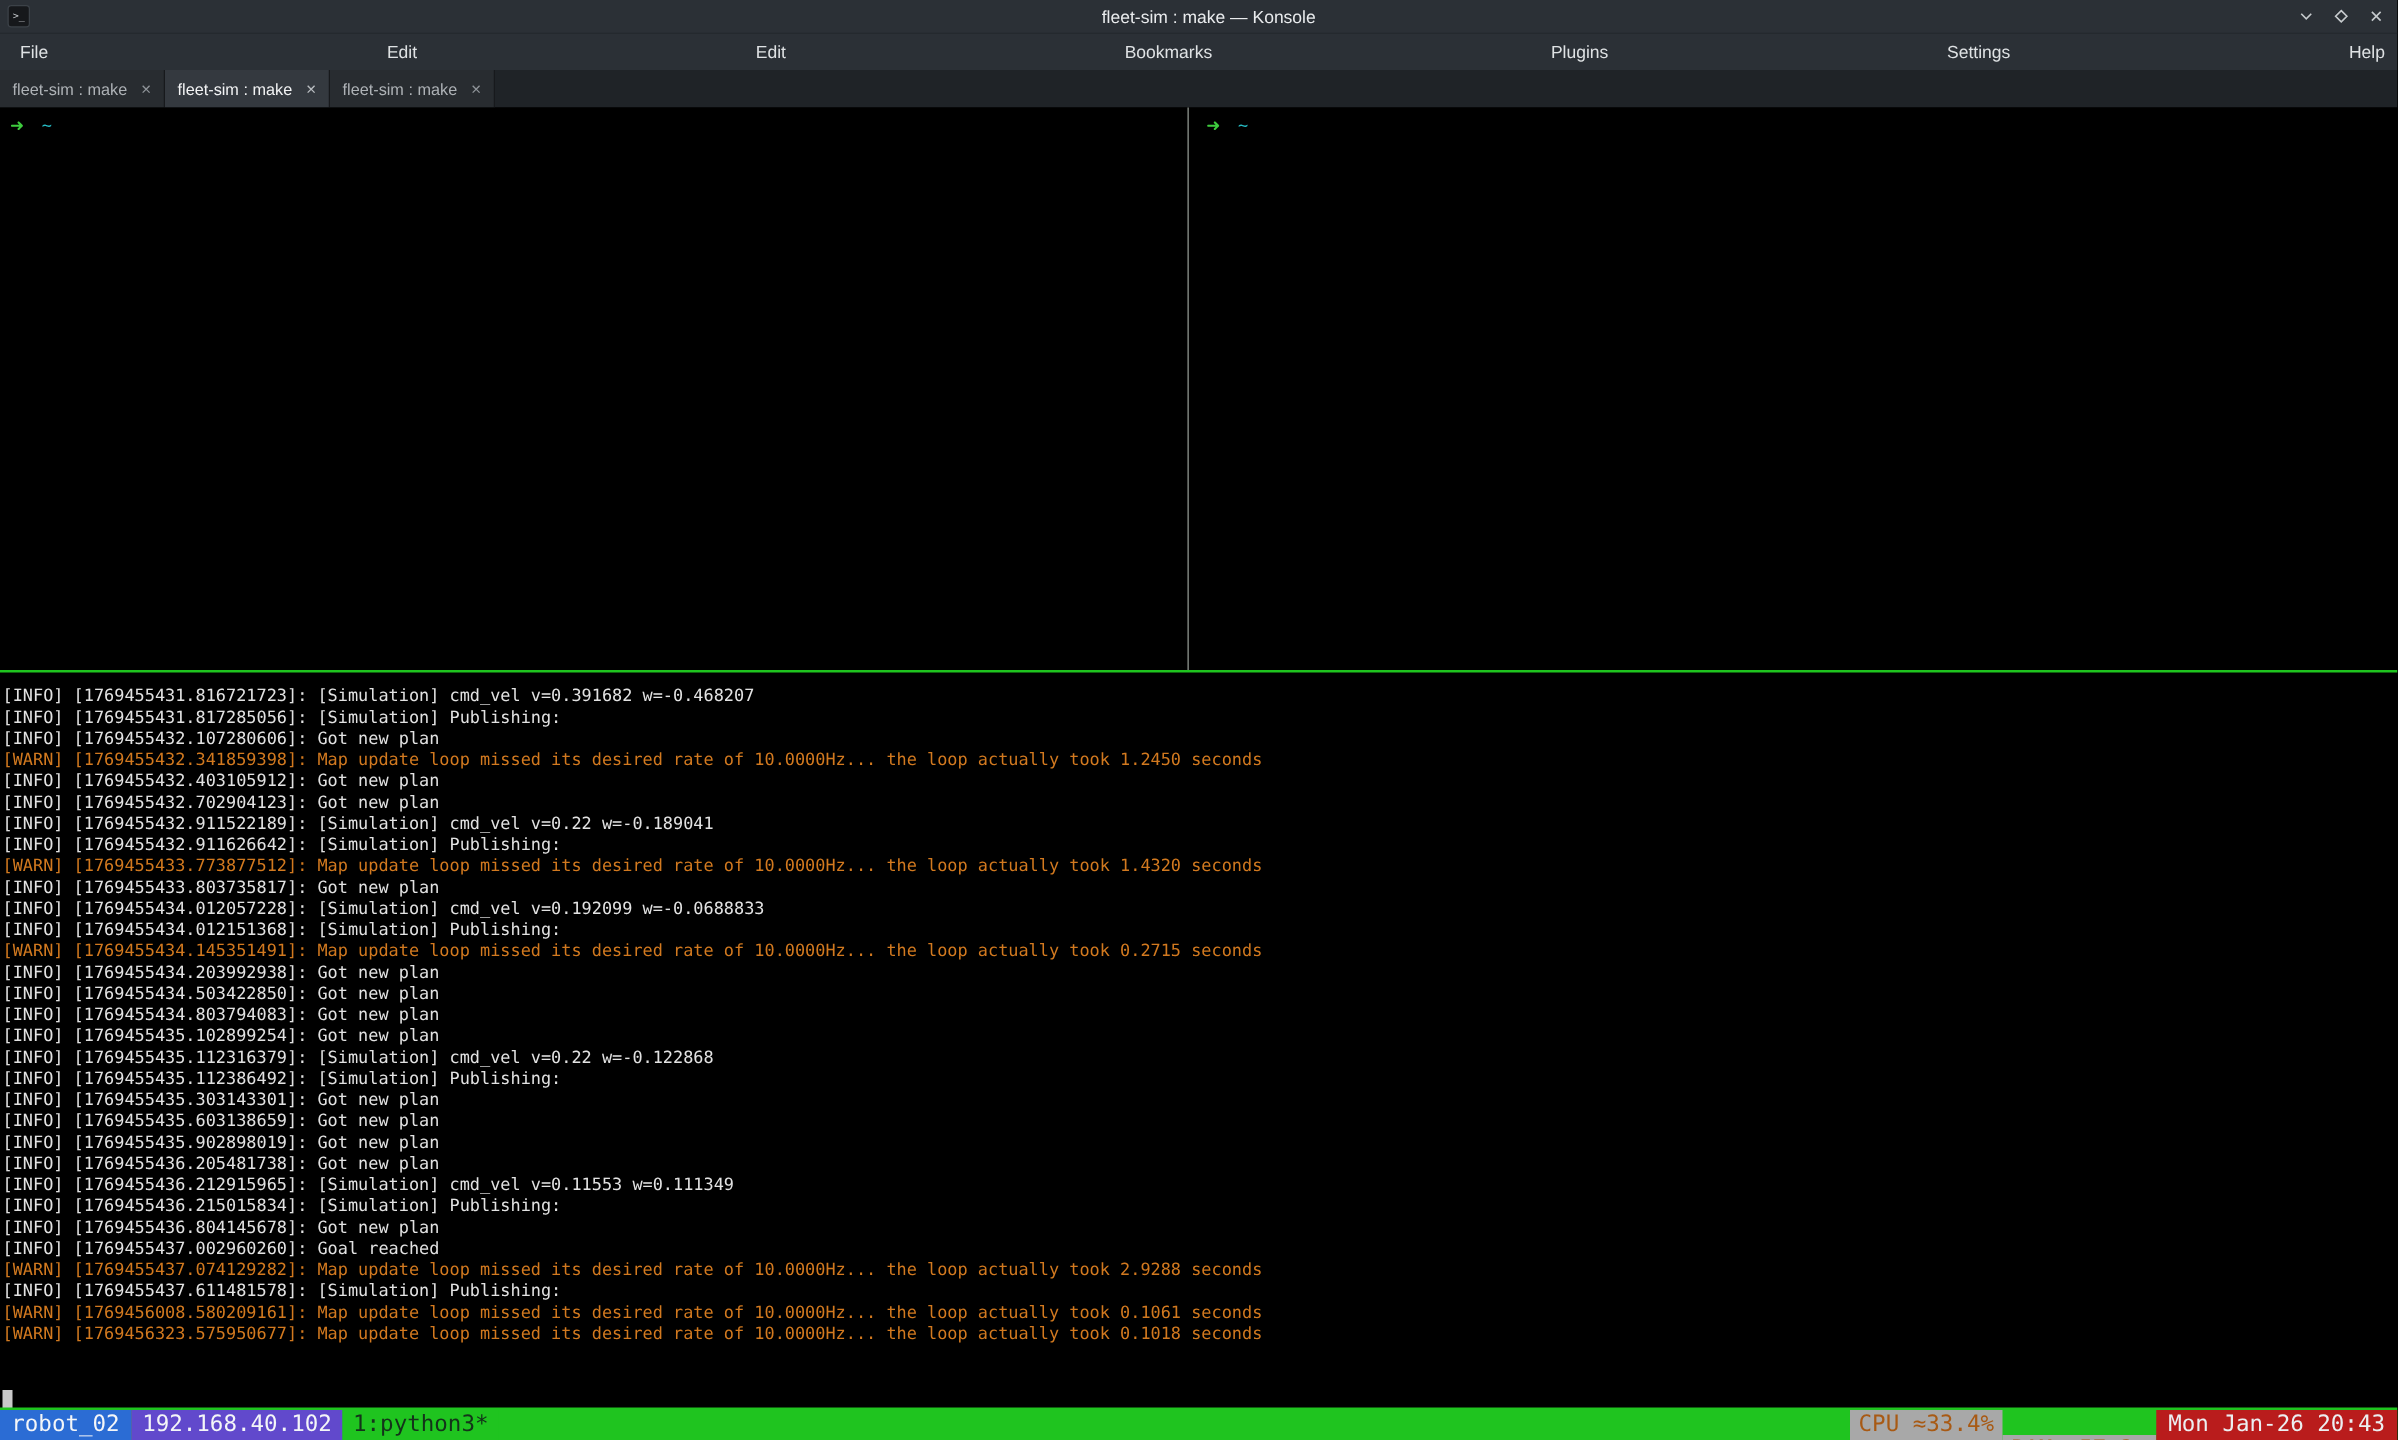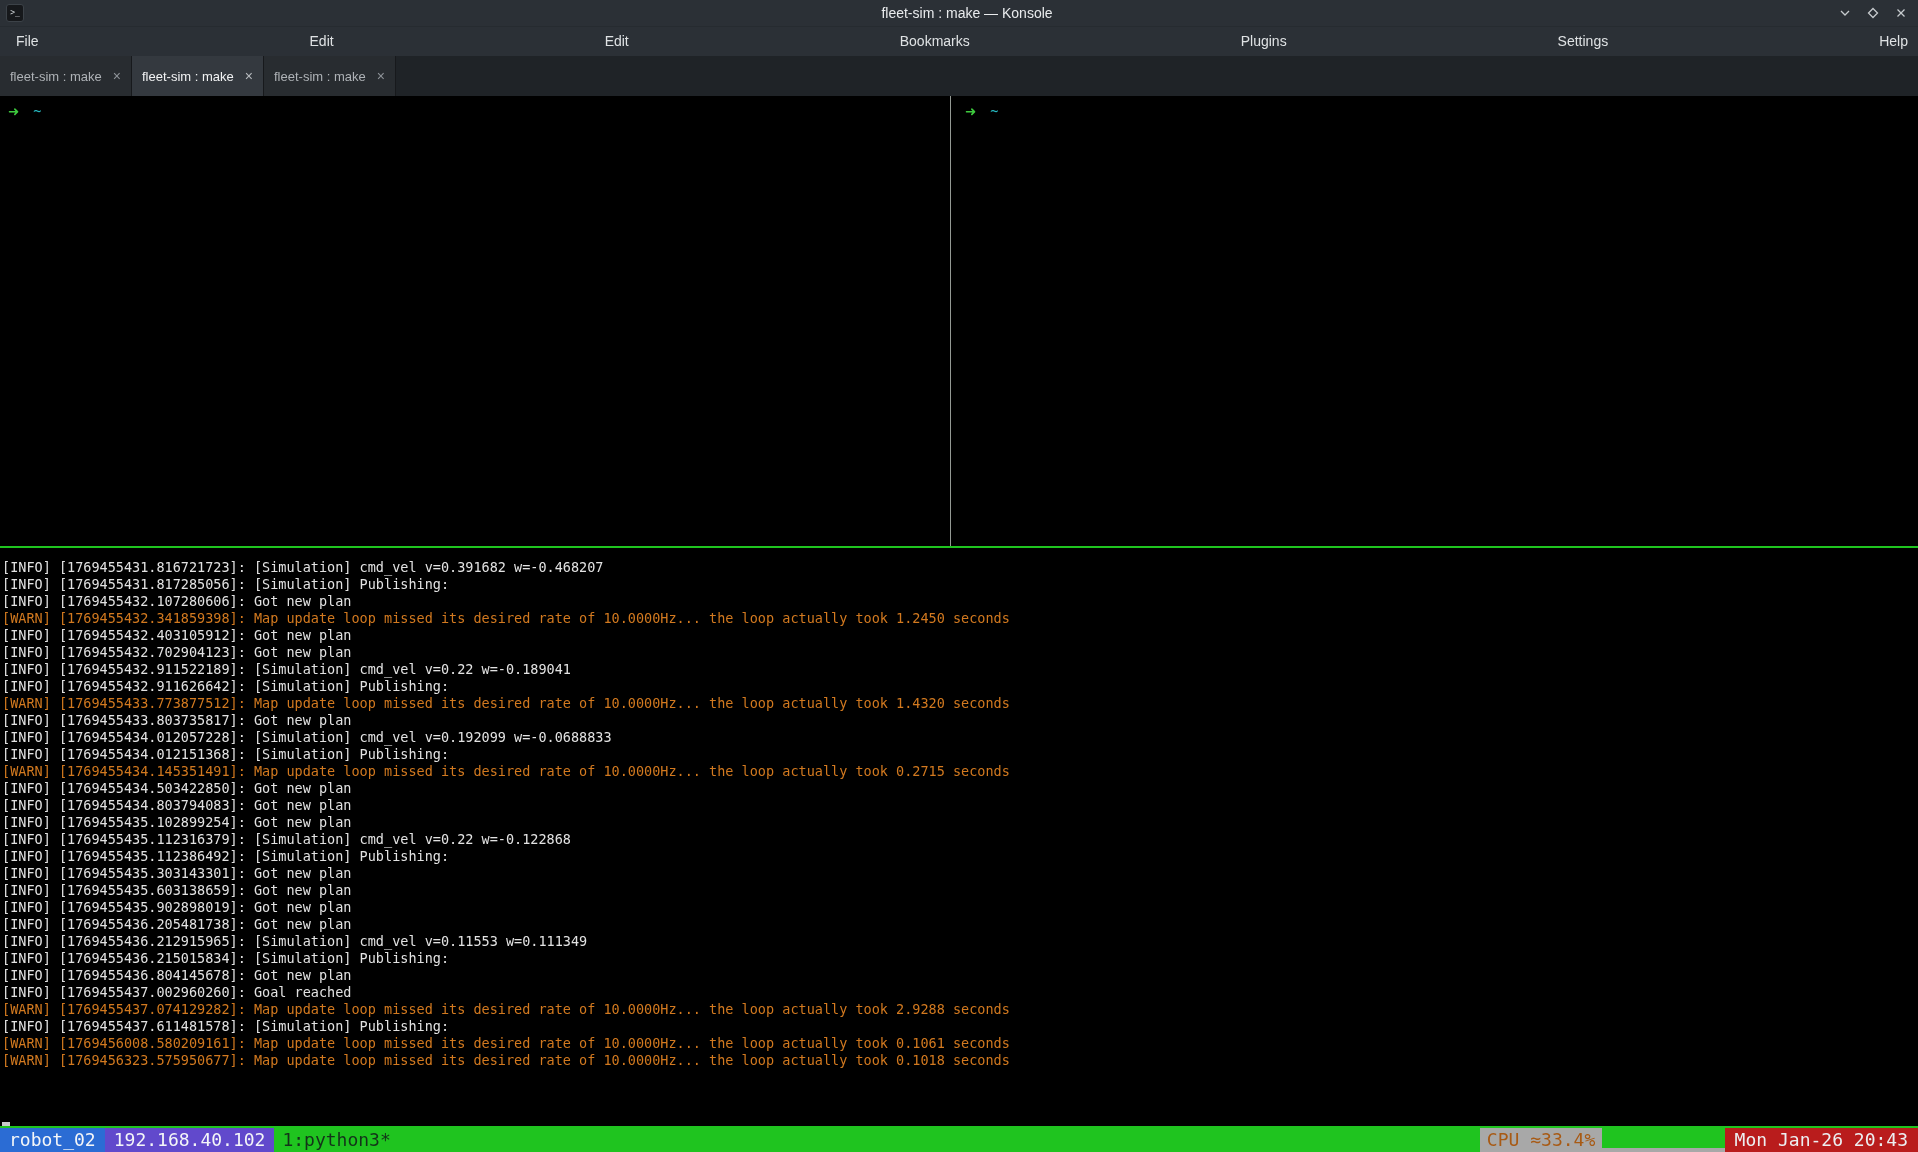--- a/index.html
+++ b/index.html
@@ -29,21 +29,21 @@
 
   
   .menubar {
     height:29px; background:#2b3036; display:flex; align-items:center;
     padding-left:6px; flex:none; color:#dfe2e4; font-size:14px;justify-content:space-between;
   }
   .menu-item { padding:0 10px; line-height:29px; }
 
   
   .tabbar {
-    height:40px; background:#1f2327; display:flex; align-items:stretch; flex:none;
+    height:30px; background:#1f2327; display:flex; align-items:stretch; flex:none;
   }
   .tab {
     display:flex; align-items:center; gap:8px; padding:0 10px 0 10px;
     background:#282c30; border-right:1px solid #17191c; color:#aeb2b6; font-size:13px;
     min-width:132px;
   }
   .tab.active { background:#34393f; color:#f2f3f4; }
   .tab-label { white-space:nowrap; }
   .tab-close { color:#8f9499; font-size:14px; line-height:14px; margin-left:auto; }
   .tab.active .tab-close { color:#b9bdc1; }
@@ -161,20 +161,21 @@
         <div class="log-line warn">[WARN] [1769455432.341859398]: Map update loop missed its desired rate of 10.0000Hz... the loop actually took 1.2450 seconds</div>
         <div class="log-line info">[INFO] [1769455432.403105912]: Got new plan</div>
         <div class="log-line info">[INFO] [1769455432.702904123]: Got new plan</div>
         <div class="log-line info">[INFO] [1769455432.911522189]: [Simulation] cmd_vel v=0.22 w=-0.189041</div>
         <div class="log-line info">[INFO] [1769455432.911626642]: [Simulation] Publishing:</div>
         <div class="log-line warn">[WARN] [1769455433.773877512]: Map update loop missed its desired rate of 10.0000Hz... the loop actually took 1.4320 seconds</div>
         <div class="log-line info">[INFO] [1769455433.803735817]: Got new plan</div>
         <div class="log-line info">[INFO] [1769455434.012057228]: [Simulation] cmd_vel v=0.192099 w=-0.0688833</div>
         <div class="log-line info">[INFO] [1769455434.012151368]: [Simulation] Publishing:</div>
         <div class="log-line warn">[WARN] [1769455434.145351491]: Map update loop missed its desired rate of 10.0000Hz... the loop actually took 0.2715 seconds</div>
+        <div class="log-line info">[INFO] [1769455434.203992938]: Got new plan</div>
         <div class="log-line info">[INFO] [1769455434.503422850]: Got new plan</div>
         <div class="log-line info">[INFO] [1769455434.803794083]: Got new plan</div>
         <div class="log-line info">[INFO] [1769455435.102899254]: Got new plan</div>
         <div class="log-line info">[INFO] [1769455435.112316379]: [Simulation] cmd_vel v=0.22 w=-0.122868</div>
         <div class="log-line info">[INFO] [1769455435.112386492]: [Simulation] Publishing:</div>
         <div class="log-line info">[INFO] [1769455435.303143301]: Got new plan</div>
         <div class="log-line info">[INFO] [1769455435.603138659]: Got new plan</div>
         <div class="log-line info">[INFO] [1769455435.902898019]: Got new plan</div>
         <div class="log-line info">[INFO] [1769455436.205481738]: Got new plan</div>
         <div class="log-line info">[INFO] [1769455436.212915965]: [Simulation] cmd_vel v=0.11553 w=0.111349</div>

